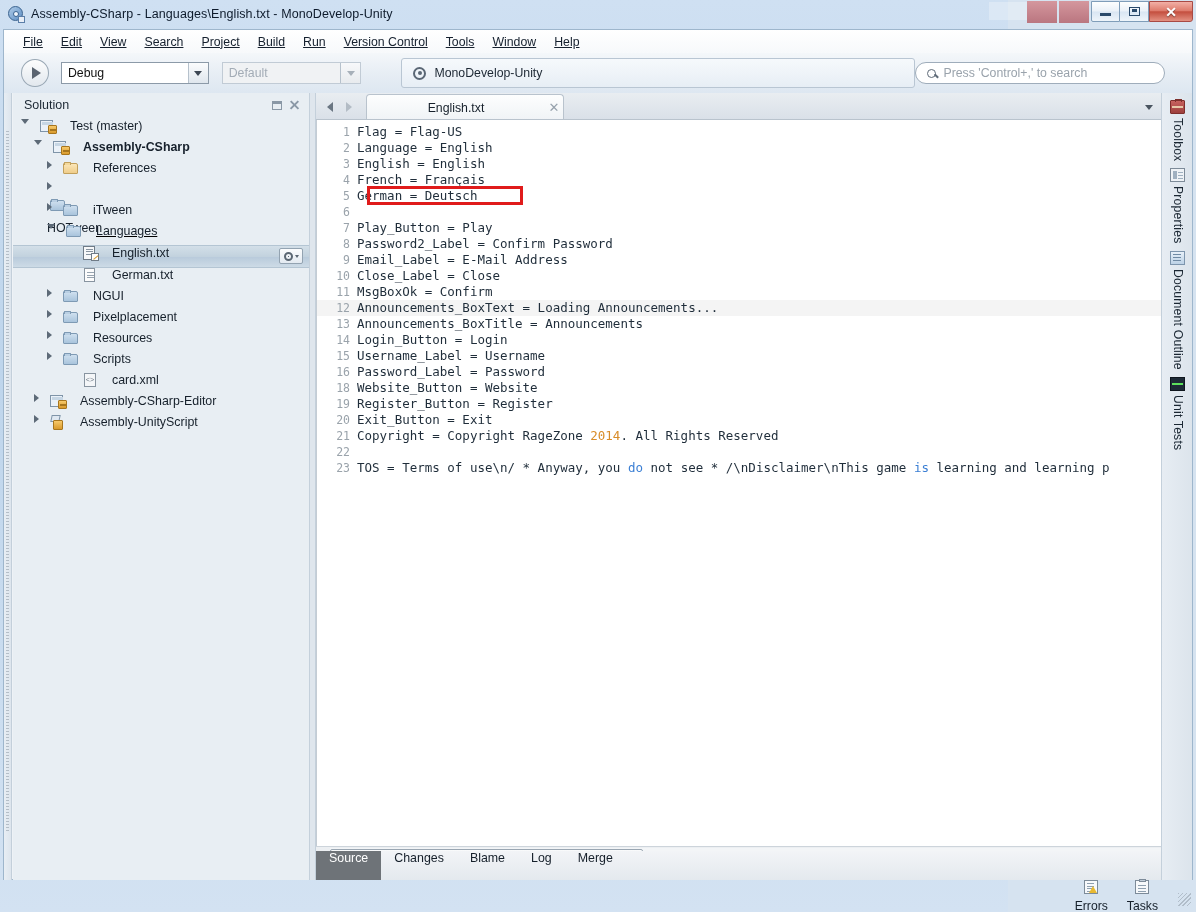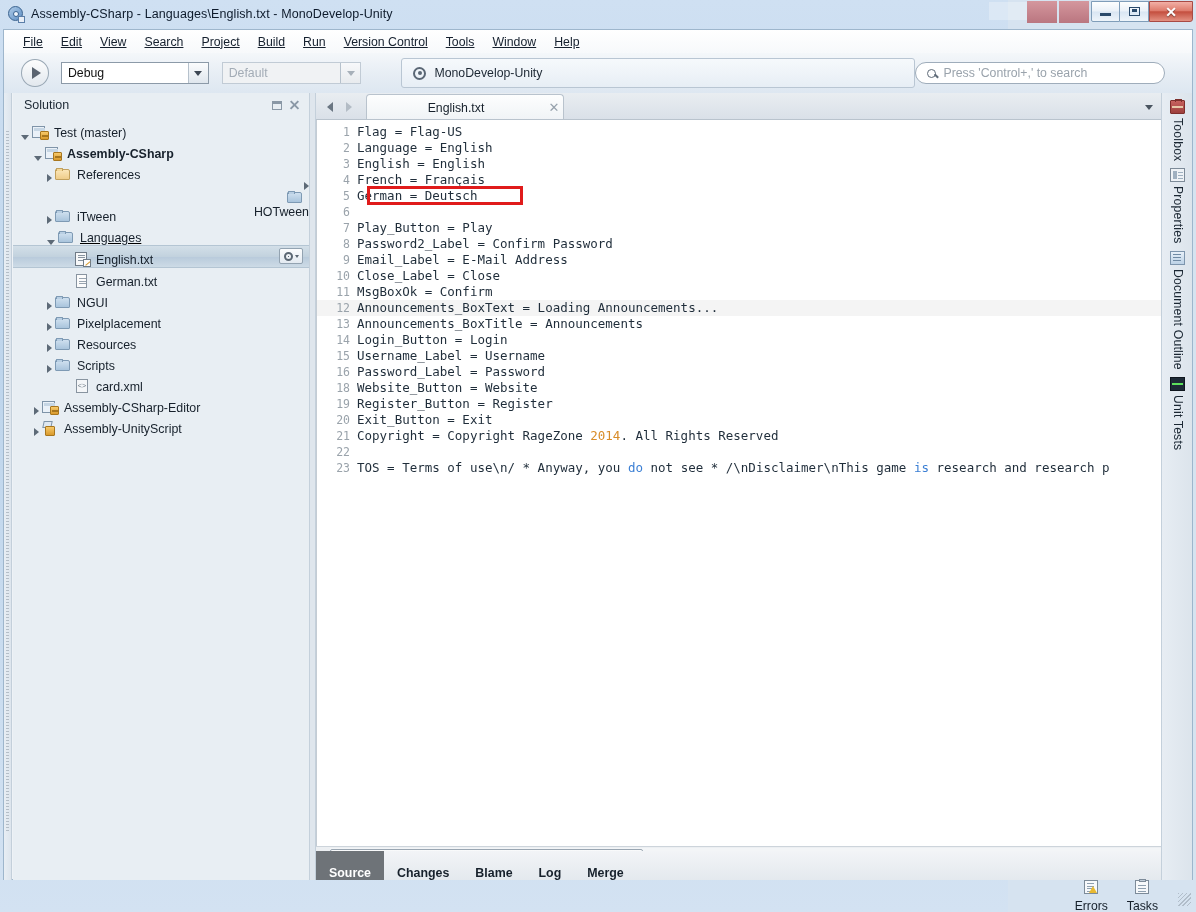--- a/index.html
+++ b/index.html
@@ -96,21 +96,21 @@
   .solpad{position:absolute;left:9px;top:0;width:296px;height:787px;background:#e8eef3;
     display:flex;flex-direction:column;}
   .sol-head{height:24px;display:flex;align-items:center;flex:0 0 auto;}
   .sol-title{font-size:12.5px;color:#1b2733;margin-left:11px;}
   .sol-btns{margin-left:auto;margin-right:9px;display:flex;gap:7px;align-items:center;}
   .ic-dock{width:10px;height:9px;border:1.6px solid #8a98a6;border-top-width:3px;box-sizing:border-box;}
   .ic-x{width:11px;height:11px;position:relative;}
   .ic-x:before,.ic-x:after{content:"";position:absolute;left:0;top:4.5px;width:11px;height:2.2px;background:#8a98a6;}
   .ic-x:before{transform:rotate(45deg);} .ic-x:after{transform:rotate(-45deg);}
   .tree{flex:1;overflow:hidden;background:#e8eef3;padding-top:2px;}
-  .trow{height:21px;display:flex;align-items:flex-end;position:relative;white-space:nowrap;}
+  .trow{height:21px;display:flex;align-items:flex-start;position:relative;white-space:nowrap;gap:8px;}
   .trow.sel{background:linear-gradient(180deg,#d3dfe8 0%,#c2d2de 50%,#b8cadb 51%,#cddbe6 100%);
     border-top:1px solid #b4c5d3;border-bottom:1px solid #b4c5d3;}
   .exp{width:11px;height:11px;display:flex;align-items:center;justify-content:center;flex:0 0 auto;}
   .exp.r{width:0;height:0;border-left:5px solid #5d6a77;border-top:4px solid transparent;border-bottom:4px solid transparent;}
   .exp.d{width:0;height:0;border-top:5px solid #5d6a77;border-left:4px solid transparent;border-right:4px solid transparent;}
   .exp.none{width:11px;height:11px;}
   .ti{width:17px;height:15px;flex:0 0 auto;margin-left:3px;margin-right:5px;position:relative;}
   
   .ti.sln .pg{position:absolute;left:0;top:1px;width:13px;height:12px;background:#eaf1f8;border:1px solid #7f94a8;box-sizing:border-box;}
   .ti.sln .pg:before{content:"";position:absolute;left:1px;top:1px;width:11px;height:3px;background:#c6d6e4;}
@@ -181,21 +181,21 @@
   .hs-left{width:14px;height:15px;display:flex;align-items:center;justify-content:center;}
   .hs-tri{width:0;height:0;border-right:4px solid #6f7b87;border-top:4px solid transparent;border-bottom:4px solid transparent;}
   .hs-track{flex:1;height:15px;background:#f3f5f7;position:relative;}
   .hs-thumb{position:absolute;left:0px;top:1px;width:313px;height:13px;border:1px solid #9aa6b2;border-radius:2px;
     background:linear-gradient(180deg,#fafbfc 0%,#e7ebef 45%,#dce1e6 50%,#f1f4f6 100%);
     display:flex;align-items:center;justify-content:center;box-sizing:border-box;}
   .hs-grip{width:7px;height:7px;background:repeating-linear-gradient(90deg,#7d8996 0 1px,transparent 1px 3px);}
 
   .bottomtabs{position:absolute;left:0;bottom:0;width:846px;height:29px;
     background:linear-gradient(180deg,#f2f4f7,#e4e9ee);display:flex;align-items:stretch;}
-  .btab{display:flex;align-items:flex-end;padding:0 13px;font-size:12.4px;color:#16202b;font-weight:bold;}
+  .btab{display:flex;align-items:flex-start;padding:0 13px;font-size:12.4px;color:#16202b;}
   .btab.active{background:#6e7378;color:#fff;}
 
   
   .rdock{position:absolute;right:0;top:0;width:31px;height:787px;
     background:linear-gradient(90deg,#e7edf3,#dce4ec);border-left:1px solid #c4d0db;box-sizing:border-box;}
   .rtab{width:31px;display:flex;flex-direction:column;align-items:center;padding-top:7px;box-sizing:border-box;}
   .rt-ico{width:15px;height:14px;margin-bottom:4px;position:relative;flex:0 0 auto;}
   .rt-label{writing-mode:vertical-rl;font-size:12.2px;color:#1b2733;letter-spacing:.2px;white-space:nowrap;}
   .ico-toolbox{background:linear-gradient(180deg,#c8625f,#9d3f3c);border:1px solid #7d2f2c;border-radius:1px;box-sizing:border-box;}
   .ico-toolbox:before{content:"";position:absolute;left:4px;top:-2px;width:7px;height:3px;border:1px solid #7d2f2c;border-bottom:none;box-sizing:border-box;}
@@ -468,21 +468,21 @@
             <div class="cline hl"><div class="lnum">12</div><div class="ctext">Announcements_BoxText = Loading Announcements...</div></div>
             <div class="cline"><div class="lnum">13</div><div class="ctext">Announcements_BoxTitle = Announcements</div></div>
             <div class="cline"><div class="lnum">14</div><div class="ctext">Login_Button = Login</div></div>
             <div class="cline"><div class="lnum">15</div><div class="ctext">Username_Label = Username</div></div>
             <div class="cline"><div class="lnum">16</div><div class="ctext">Password_Label = Password</div></div>
             <div class="cline"><div class="lnum">18</div><div class="ctext">Website_Button = Website</div></div>
             <div class="cline"><div class="lnum">19</div><div class="ctext">Register_Button = Register</div></div>
             <div class="cline"><div class="lnum">20</div><div class="ctext">Exit_Button = Exit</div></div>
             <div class="cline"><div class="lnum">21</div><div class="ctext"><span>Copyright = Copyright RageZone </span><span class="tok-num">2014</span><span>. All Rights Reserved</span></div></div>
             <div class="cline"><div class="lnum">22</div><div class="ctext"></div></div>
-            <div class="cline"><div class="lnum">23</div><div class="ctext"><span>TOS = Terms of use\n/ * Anyway, you </span><span class="tok-kw">do</span><span> not see * /\nDisclaimer\nThis game </span><span class="tok-kw">is</span><span> research and research p</span></div></div>
+            <div class="cline"><div class="lnum">23</div><div class="ctext"><span>TOS = Terms of use\n/ * Anyway, you </span><span class="tok-kw">do</span><span> not see * /\nDisclaimer\nThis game </span><span class="tok-kw">is</span><span> learning and learning p</span></div></div>
           </div>
         <div class="redbox"></div>
       </div>
 
       <div class="hscroll">
         <div class="hs-left">
             <div class="hs-tri"></div>
           </div>
         <div class="hs-track">
           <div class="hs-thumb">

